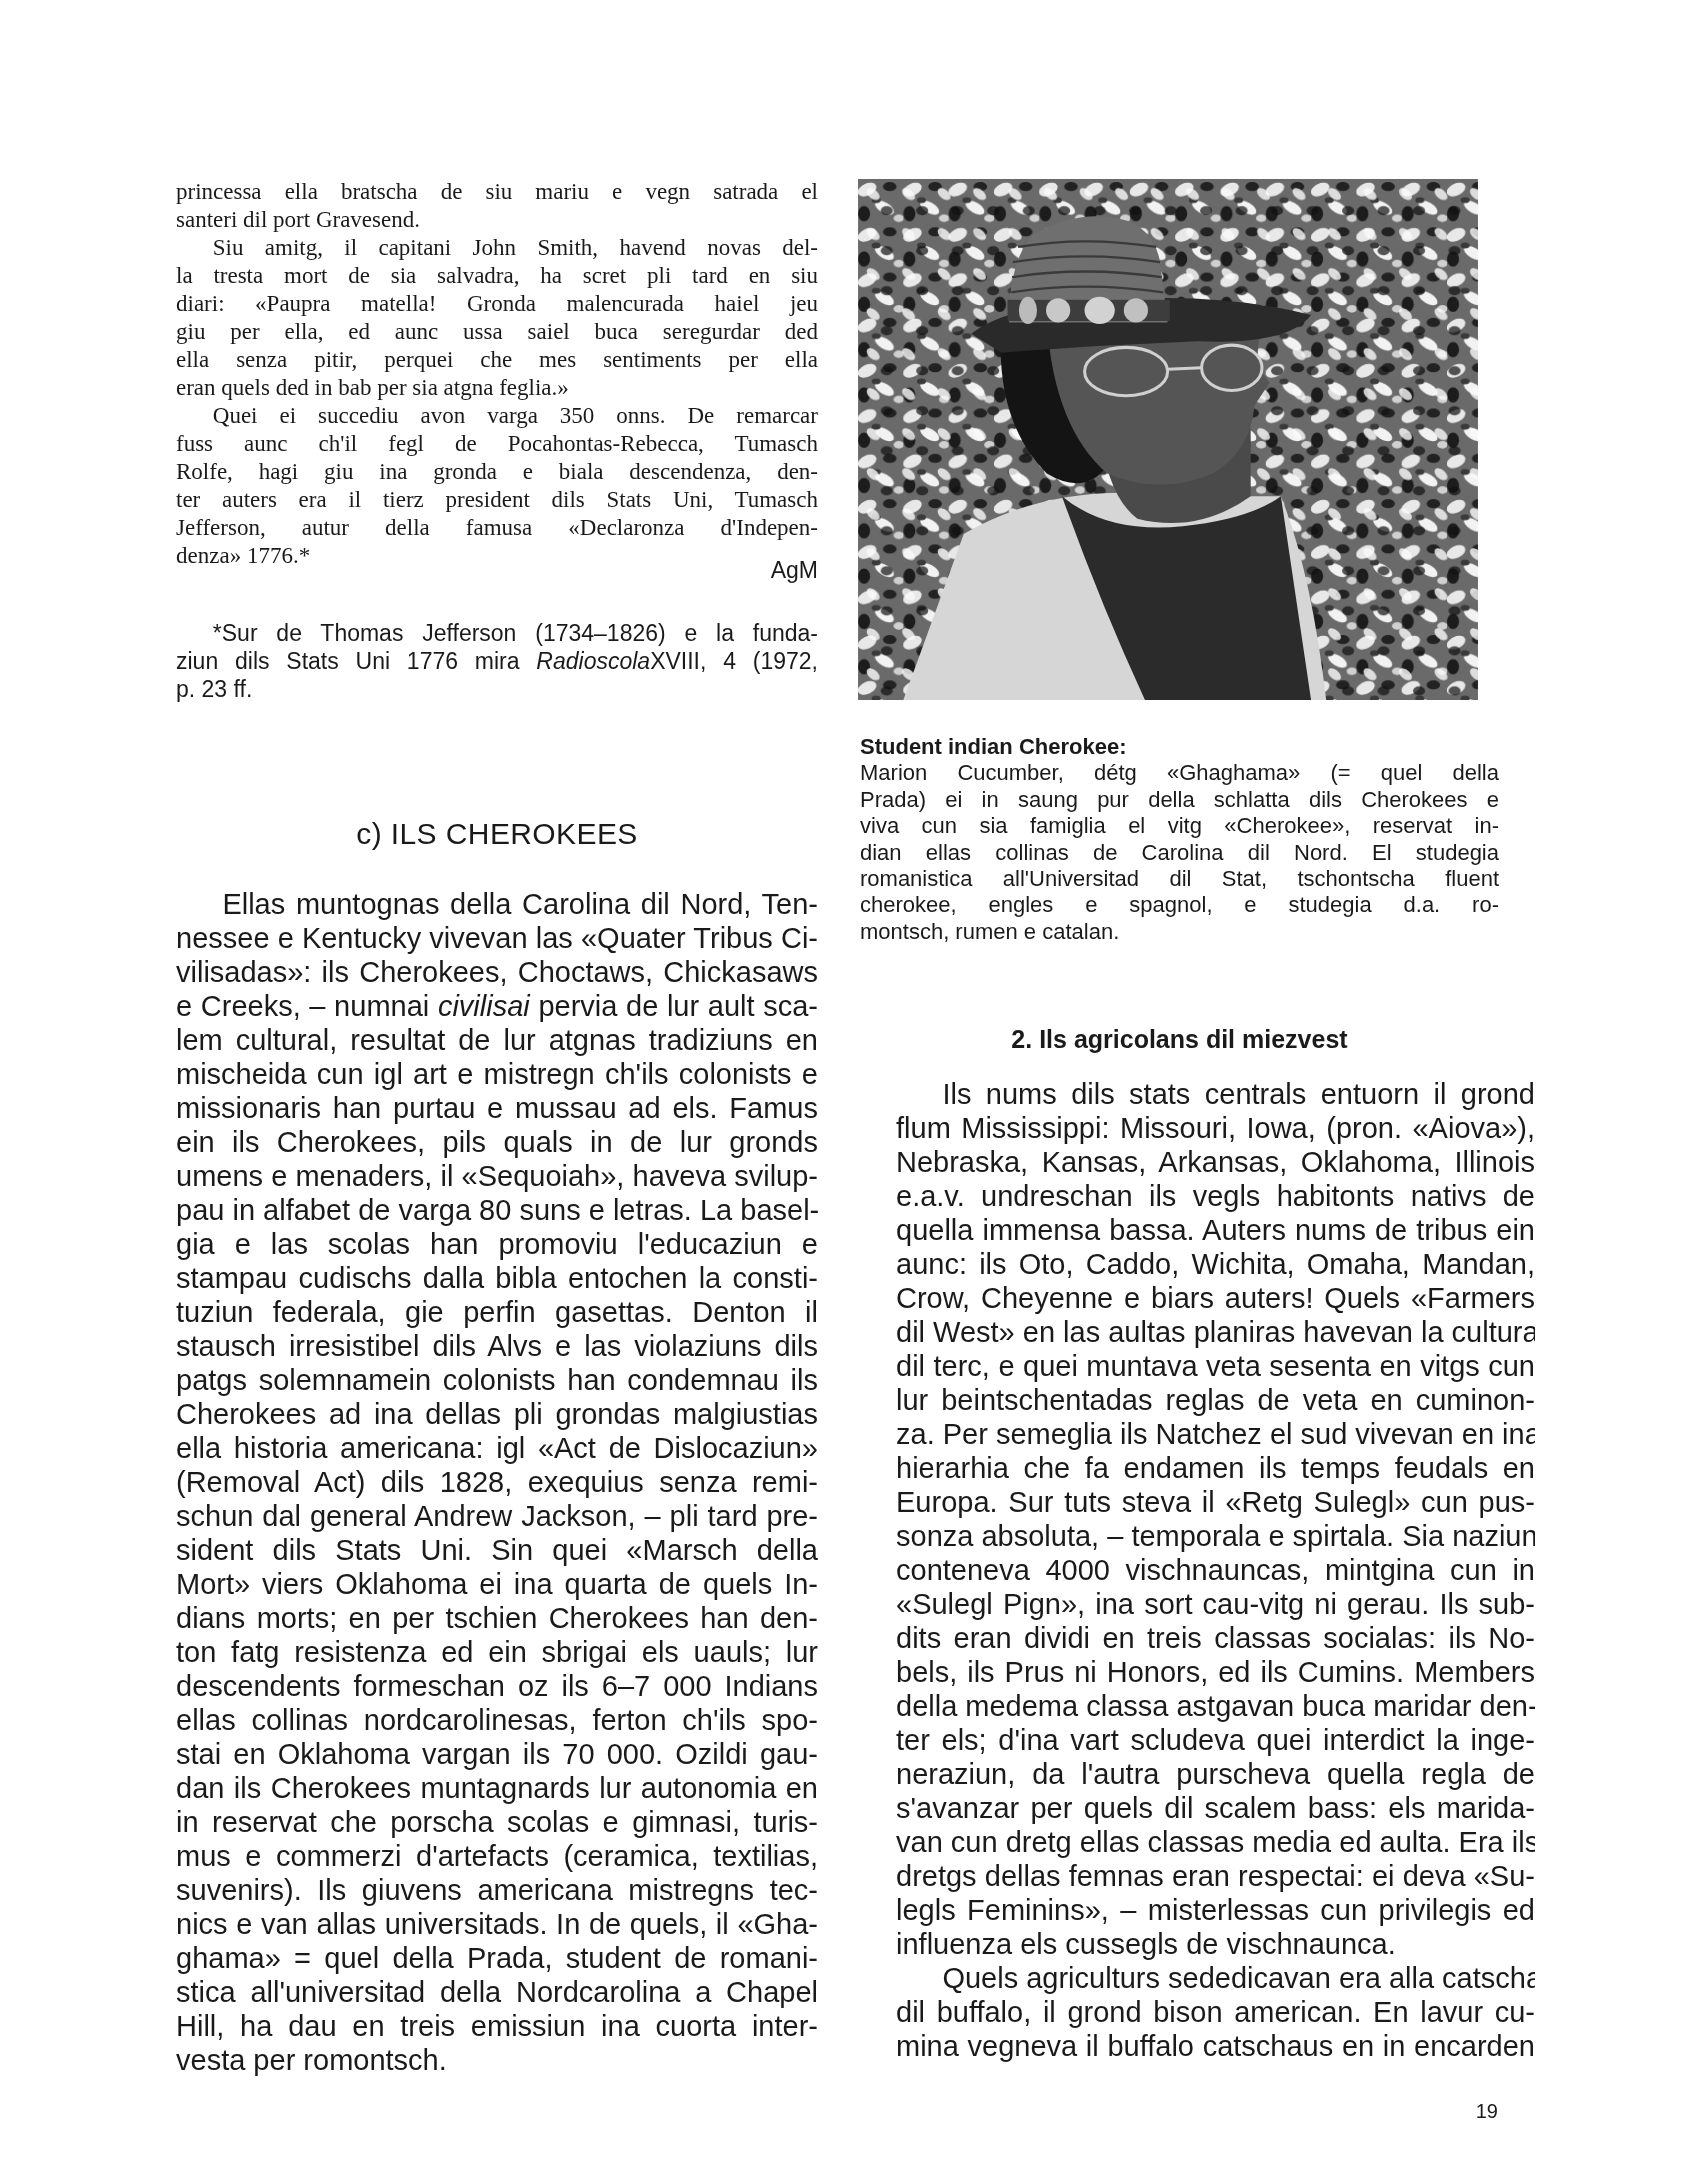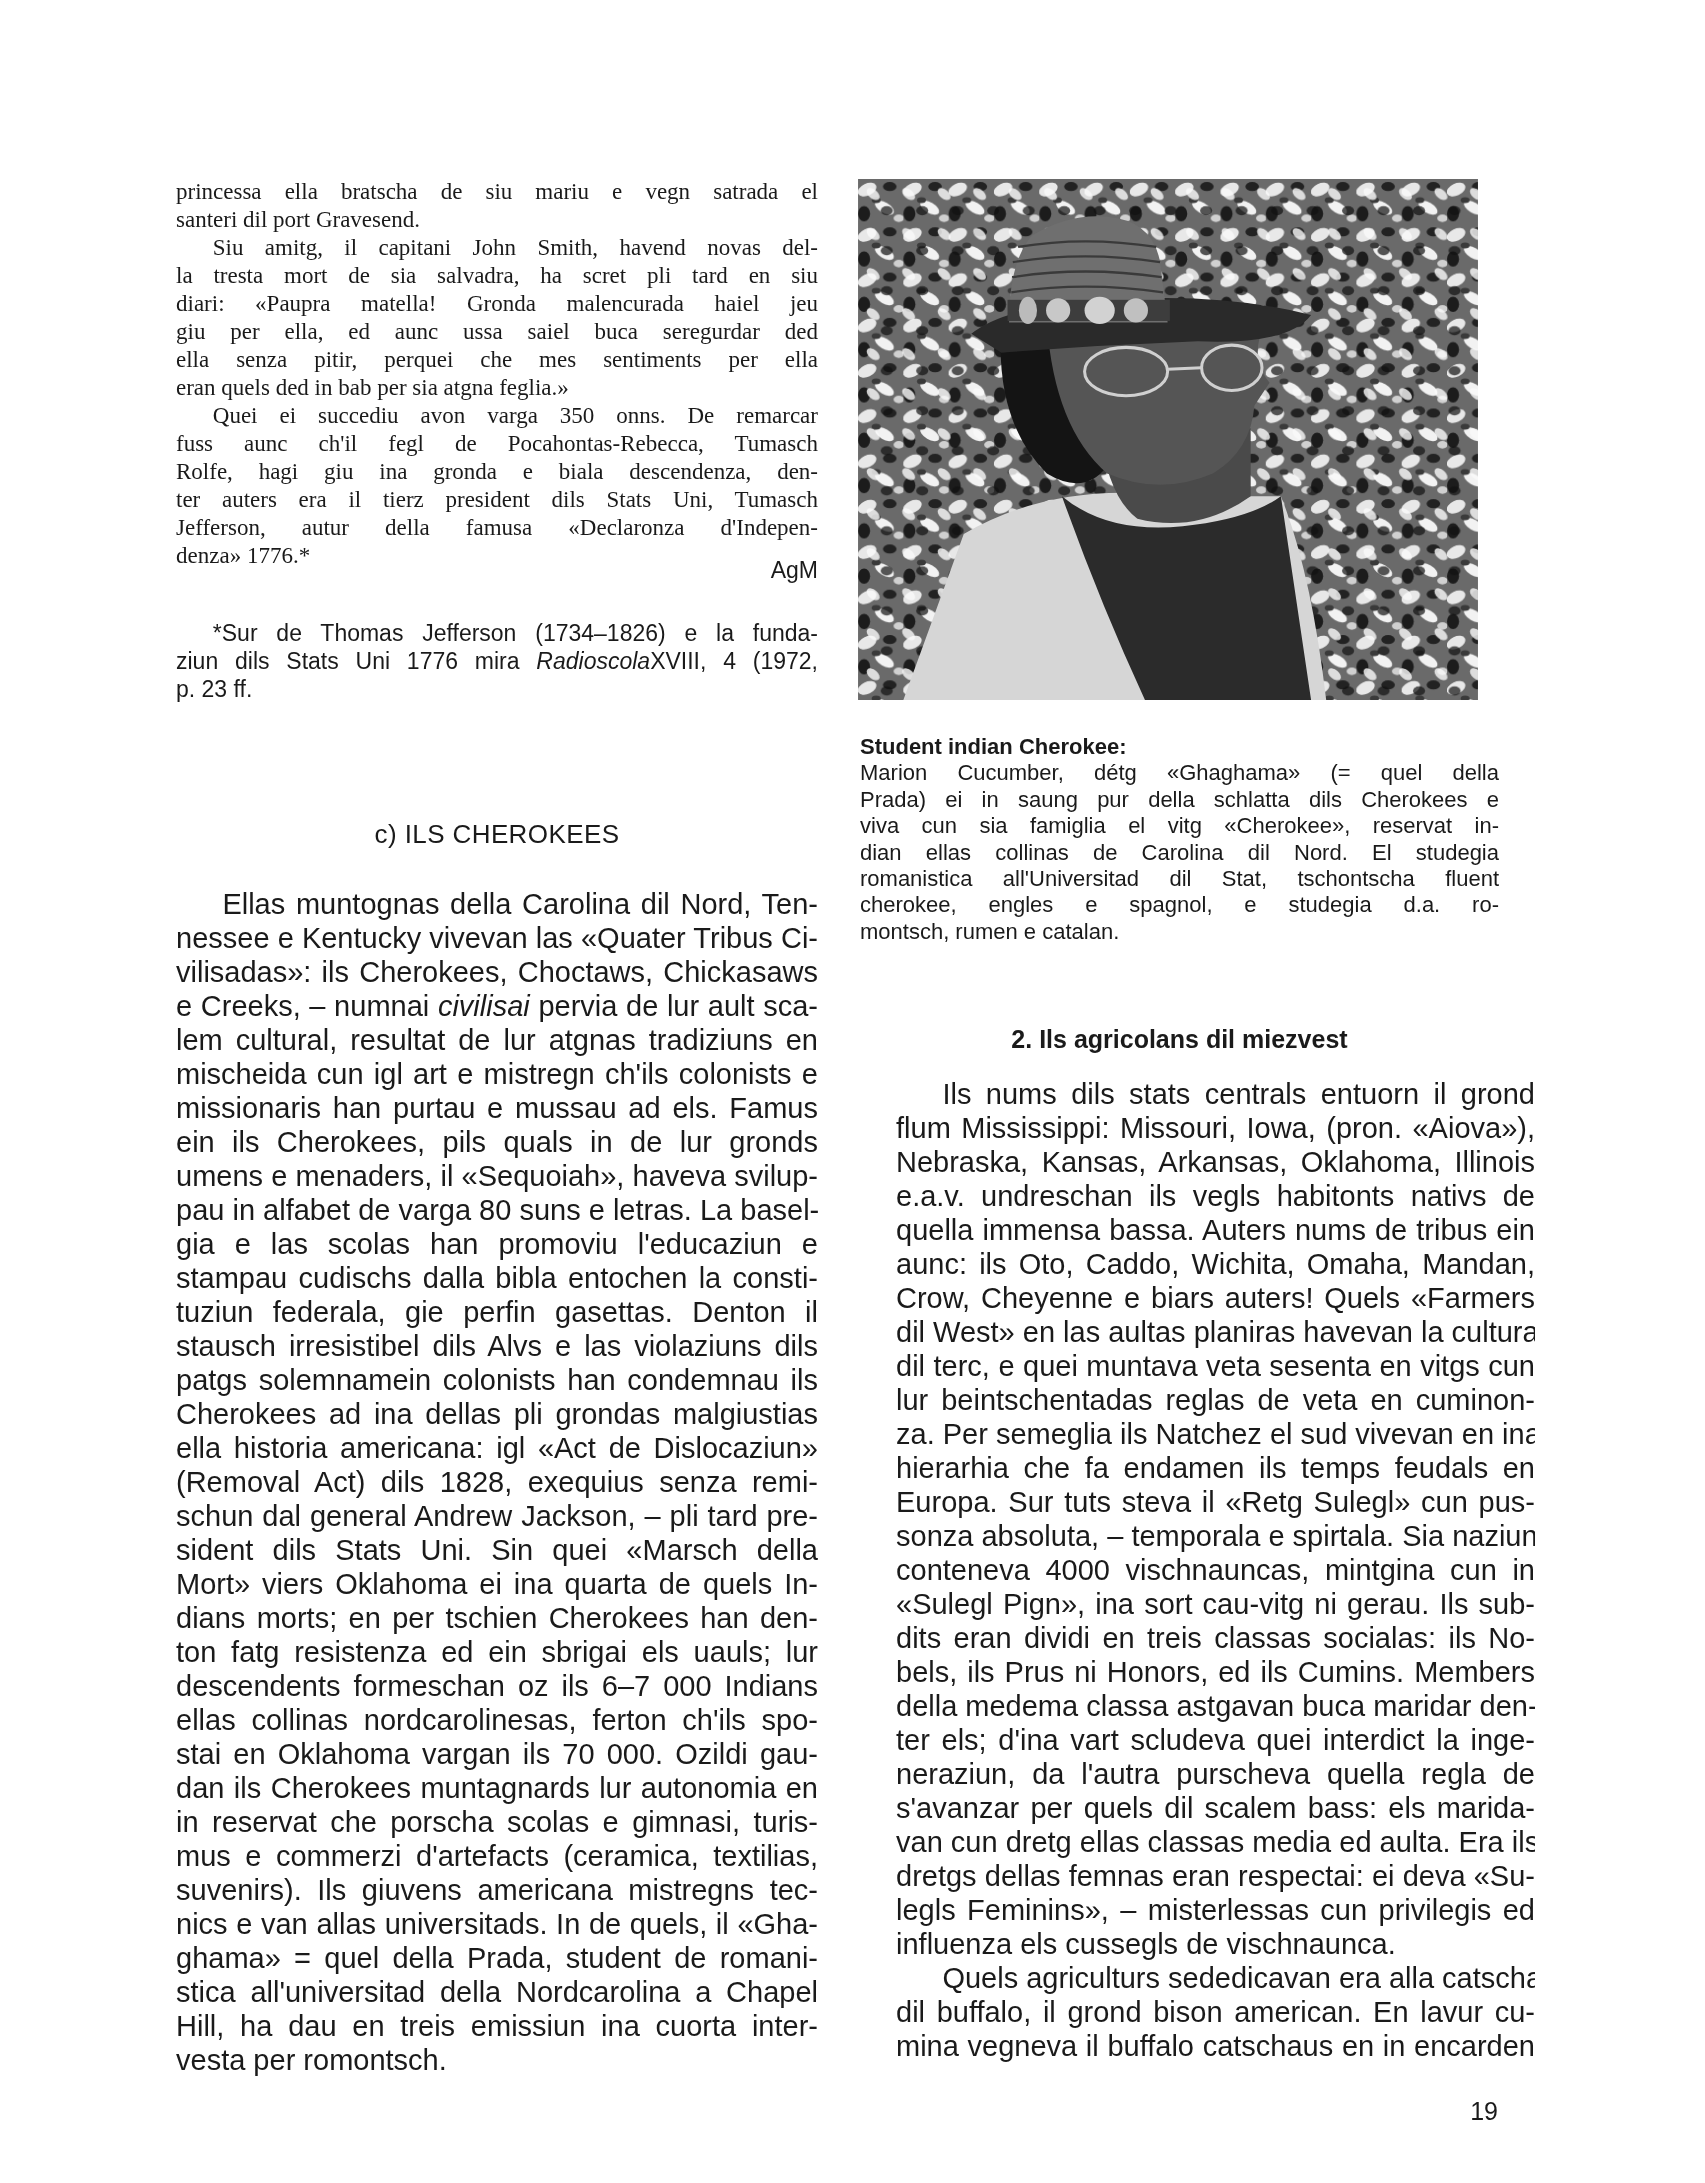--- a/index.html
+++ b/index.html
@@ -7,28 +7,28 @@
          font-family:"Liberation Sans", sans-serif; }
   .block { position:absolute; }
   .line { display:block; white-space:nowrap; text-align:justify; text-align-last:justify; overflow:hidden; }
   .line.last { text-align-last:left; }
   .line.right { text-align:center; text-align-last:right; }
   .line.indent { padding-left:1.6em; box-sizing:border-box; }
   
   #intro { left:176px; top:178px; width:642px; font-size:23px; line-height:28px;font-family:Liberation Serif, serif; }
   #signature { left:176px; top:556px; width:642px; font-size:23px; line-height:28px; }
   #footnote { left:176px; top:619px; width:642px; font-size:23px; line-height:28px; }
-  #section-c-title { left:176px; top:819px; width:642px; font-size:26px; line-height:30px; text-align:center; letter-spacing:0.4px; }
+  #section-c-title { left:176px; top:819px; width:642px; font-size:30px; line-height:30px; text-align:center; letter-spacing:0.4px; }
   #left-body { left:176px; top:887px; width:642px; font-size:29px; line-height:34px; }
   #photo { left:858px; top:179px; width:620px; height:521px; overflow:hidden; }
   #caption { left:860px; top:734px; width:639px; font-size:22px; line-height:26.4px; }
   #caption .title { font-weight:bold; }
   #section-2-title { left:860px; top:1024px; width:639px; font-size:25px; line-height:30px; font-weight:bold; text-align:center; }
   #right-body { left:896px; top:1077px; width:639px; font-size:29px; line-height:34px; }
-  #page-number { left:1435px; top:2096px; width:63px; font-size:25px; line-height:30px; text-align:right; }
+  #page-number { left:1435px; top:2096px; width:63px; font-size:20px; line-height:30px; text-align:right; }
   em { font-style:italic; }
 </style>
 </head>
 <body>
 
 <div id="intro" class="block">
     <span class="line">princessa ella bratscha de siu mariu e vegn satrada el</span>
     <span class="line last">santeri dil port Gravesend.</span>
     <span class="line indent">Siu amitg, il capitani John Smith, havend novas del-</span>
     <span class="line">la tresta mort de sia salvadra, ha scret pli tard en siu</span>

